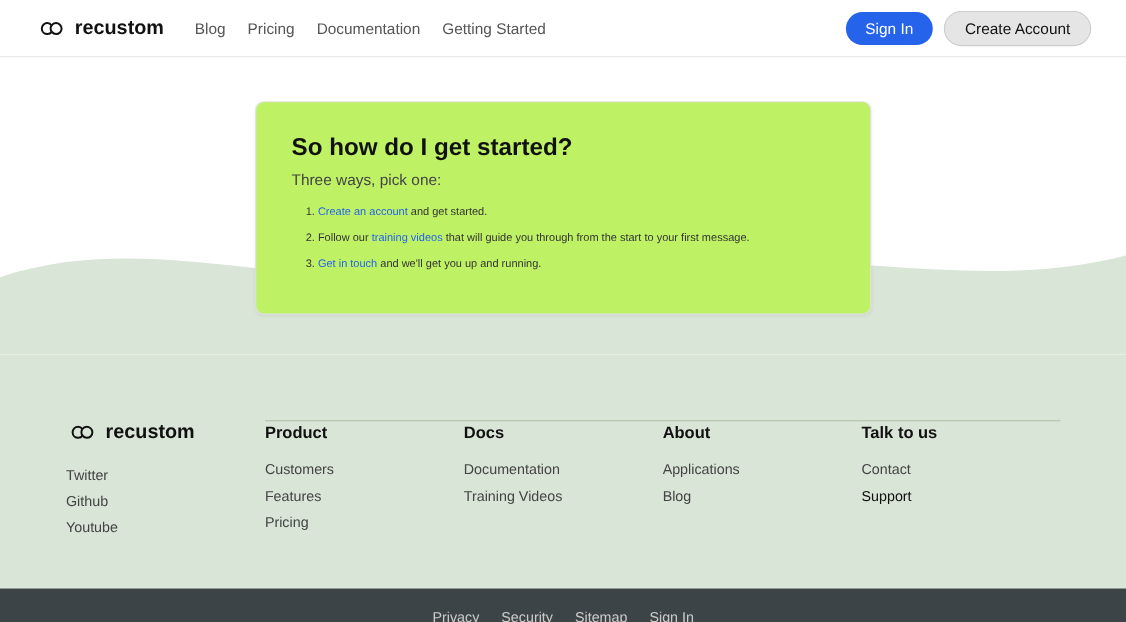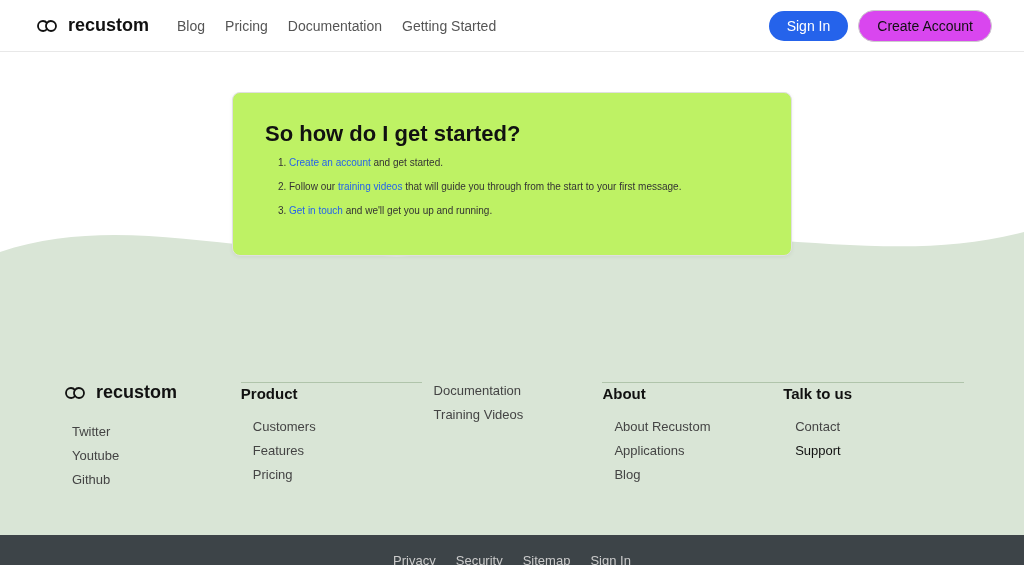--- a/index.html
+++ b/index.html
@@ -14,21 +14,21 @@
     .header-left { display: flex; align-items: center; gap: 28px; }
     .logo { display: flex; align-items: center; gap: 6px; font-weight: 700; font-size: 18px; color: #111; text-decoration: none; }
     nav { display: flex; gap: 20px; }
     nav a { text-decoration: none; color: #555; font-size: 14px; }
     .header-right { display: flex; gap: 10px; align-items: center; }
     .btn-signin {
       background: #2563eb; color: #fff; border: none; border-radius: 20px;
       padding: 7px 18px; font-size: 14px; cursor: pointer; font-weight: 500;
     }
     .btn-create {
-      background: #d946ef; color: #111; border: 1.5px solid #ccc; border-radius: 20px;
+      background: #e5e5e5; color: #111; border: 1.5px solid #ccc; border-radius: 20px;
       padding: 7px 18px; font-size: 14px; cursor: pointer; font-weight: 500;
     }
 
     
     .main-area {
       background: #fff;
       padding: 40px 0 0 0;
       position: relative;
     }
     .wave-bg {
@@ -65,21 +65,21 @@
       padding: 60px 60px 40px 60px;
     }
     .footer-columns {
       display: flex;
       gap: 0;
       justify-content: space-between;
     }
     .footer-col { flex: 1; }
     .footer-logo { display: flex; align-items: center; gap: 6px; font-weight: 700; font-size: 18px; color: #111; margin-bottom: 20px; }
     .footer-col-title { font-weight: 600; font-size: 15px; color: #111; margin-bottom: 16px; border-top: 1px solid #b0c4ab; padding-top: 2px; }
-    .footer-col ul { list-style: none; margin-left: 12px; }
+    .footer-col ul { list-style: none; }
     .footer-col ul li { margin-bottom: 8px; }
     .footer-col ul li a { text-decoration: none; color: #444; font-size: 13px; }
     .footer-col ul li.bold a { font-weight: 400; color: #111; }
 
     .footer-bottom {
       background: #3d4448;
       padding: 18px 0;
       text-align: center;
     }
     .footer-bottom-links { display: flex; gap: 20px; justify-content: center; }
@@ -110,20 +110,21 @@
   <div class="header-right">
     <button class="btn-signin">Sign In</button>
     <button class="btn-create">Create Account</button>
   </div>
 </header>
 
 <div class="main-area">
   <div class="wave-bg">
     <div class="content-card">
       <div class="card-title">So how do I get started?</div>
+      <div class="card-subtitle">Three ways, pick one:</div>
       <ol class="card-list">
         <li>
           <a href="#">Create an account</a> and get started.
         </li>
         <li>
           Follow our <a href="#">training videos</a> that will guide you through from the start to your first message.
         </li>
         <li>
           <a href="#">Get in touch</a> and we'll get you up and running.
         </li>
@@ -143,45 +144,45 @@
       <div class="footer-col">
         <div class="footer-logo">
           <svg class="logo-svg" viewBox="0 0 30 18" fill="none" xmlns="http://www.w3.org/2000/svg">
             <path d="M6 9C6 6.2 8.2 4 11 4C12.6 4 14 4.8 14.9 6C15.8 4.8 17.2 4 18.8 4C21.6 4 24 6.2 24 9C24 11.8 21.8 14 19 14C17.4 14 16 13.2 15.1 12C14.2 13.2 12.8 14 11.2 14C8.2 14 6 11.8 6 9Z" stroke="#111" stroke-width="1.8" fill="none"></path>
             <path d="M14.9 6C14.9 6 14 7.4 14 9C14 10.6 14.9 12 14.9 12" stroke="#111" stroke-width="1.8" fill="none"></path>
           </svg>
           <span>recustom</span>
         </div>
         <ul>
           <li><a href="#">Twitter</a></li>
+          <li><a href="#">Github</a></li>
           <li><a href="#">Youtube</a></li>
-          <li><a href="#">Github</a></li>
         </ul>
       </div>
 
       <div class="footer-col">
         <div class="footer-col-title">Product</div>
         <ul>
           <li><a href="#">Customers</a></li>
           <li><a href="#">Features</a></li>
           <li><a href="#">Pricing</a></li>
         </ul>
       </div>
 
       <div class="footer-col">
+        <div class="footer-col-title">Docs</div>
         <ul>
           <li><a href="#">Documentation</a></li>
           <li><a href="#">Training Videos</a></li>
         </ul>
       </div>
 
       <div class="footer-col">
         <div class="footer-col-title">About</div>
         <ul>
-          <li><a href="#">About Recustom</a></li>
           <li><a href="#">Applications</a></li>
           <li><a href="#">Blog</a></li>
         </ul>
       </div>
 
       <div class="footer-col">
         <div class="footer-col-title">Talk to us</div>
         <ul>
           <li><a href="#">Contact</a></li>
           <li class="bold"><a href="#">Support</a></li>

